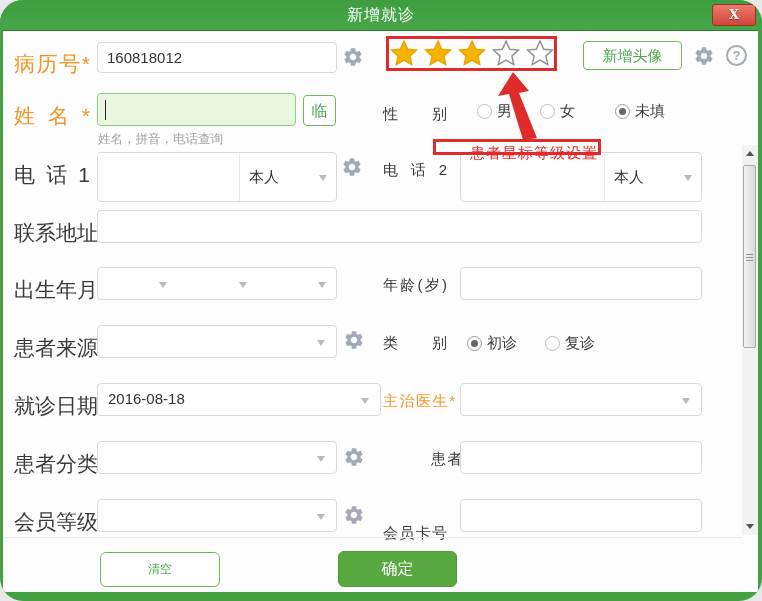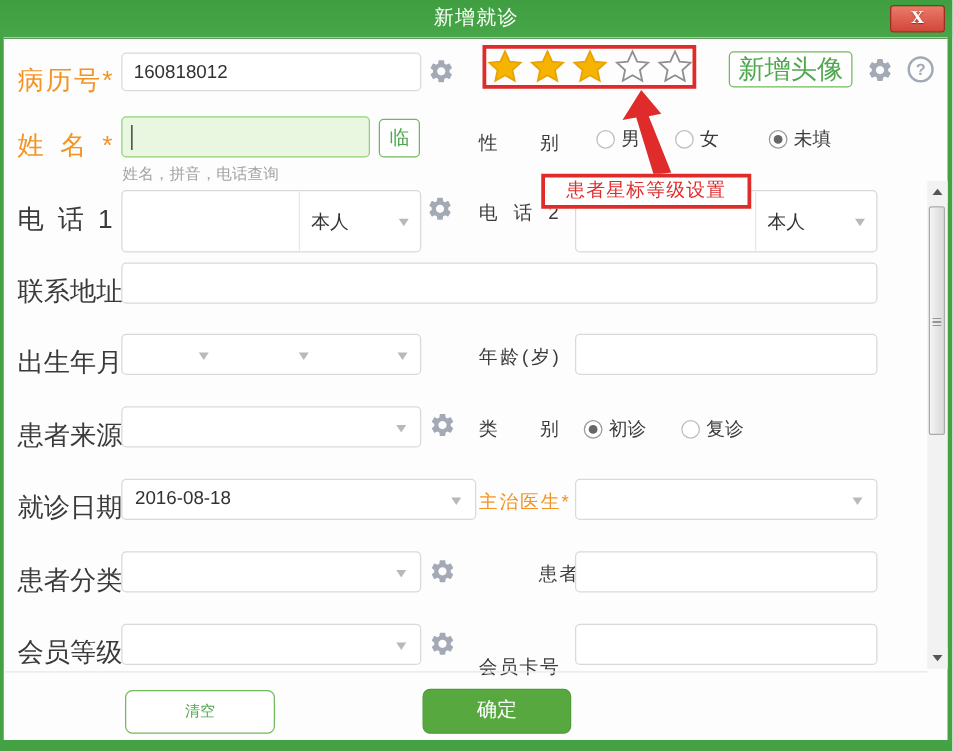--- a/index.html
+++ b/index.html
@@ -1,16 +1,16 @@
 <!DOCTYPE html>
 <html><head>
 <meta charset="utf-8">
 <style>
   html,body{margin:0;padding:0;background:#e8e8e8;font-family:"Liberation Sans","DejaVu Sans",sans-serif;}
-  .window{position:relative;width:762px;height:601px;background:#44a244;overflow:hidden;margin:0 auto;}
+  .window{position:relative;width:762px;height:601px;background:#44a244;overflow:hidden;margin:0 auto;border-radius:23px;}
   .titlebar{position:absolute;left:0;top:0;width:762px;height:30px;
     background:linear-gradient(#3f9e3f,#47a647);}
   .title{position:absolute;left:0;top:0;width:100%;height:30px;line-height:30px;text-align:center;
     color:#fff;font-size:16px;letter-spacing:1px;}
   .close-btn{position:absolute;left:712px;top:4px;width:44px;height:22px;border-radius:3px;
     background:linear-gradient(#ec7a6a,#d1473a);border:1px solid #9e2d22;box-sizing:border-box;
     color:#fff;font-weight:bold;font-size:13px;text-align:center;line-height:20px;cursor:pointer;
     font-family:"DejaVu Serif","Liberation Serif",serif;text-shadow:0 1px 1px rgba(0,0,0,.45);}
   .body-panel{position:absolute;left:3px;top:30px;width:755px;height:562px;background:#fdfdfd;
     box-shadow:0 1px 0 #2d7a2d inset;}
@@ -63,22 +63,22 @@
   .rgroup{position:absolute;font-size:0;white-space:nowrap;}
   .rgroup .ritem{display:inline-block;margin-right:28px;font-size:15px;}
   
   .star-box{position:absolute;left:386px;top:36px;width:171px;height:35px;border:3px solid #e02b2b;
     box-sizing:border-box;display:flex;align-items:center;justify-content:center;gap:4px;}
   .star{width:30px;height:29px;cursor:pointer;}
   .star svg{width:30px;height:29px;display:block;}
   .star svg path{fill:#fefefe;stroke:#8f8f8f;stroke-width:1.2;}
   .star.filled svg path{fill:#f6b400;stroke:#e8a300;}
   
-  .ann-box{position:absolute;left:433px;top:139px;width:168px;height:28px;border:3px solid #e02b2b;
-    box-sizing:border-box;background:#fff;color:#e02b2b;font-size:15px;text-align:center;
+  .ann-box{position:absolute;left:433px;top:139px;width:168px;height:16px;border:3px solid #e02b2b;
+    box-sizing:border-box;background:#fff;color:#e02b2b;font-size:15px;text-align:right;
     line-height:22px;letter-spacing:1px;z-index:6;}
   .ann-arrow{position:absolute;left:492px;top:68px;z-index:6;pointer-events:none;}
   
   .divider{position:absolute;left:4px;top:537px;width:738px;height:1px;background:#e7e7e7;}
   .clear-btn{left:100px;top:552px;width:120px;height:35px;border-radius:6px;font-size:12px;line-height:33px;}
   .ok-btn{position:absolute;left:338px;top:551px;width:119px;height:36px;border-radius:6px;
     background:#57a93f;border:1px solid #4f9c38;box-sizing:border-box;color:#fff;font-size:16px;
     text-align:center;line-height:34px;cursor:pointer;}
   
   .scrollbar{position:absolute;left:742px;top:145px;width:16px;height:390px;background:#f2f2f2;}
@@ -135,21 +135,21 @@
           <path d="M12 1.8l3.1 6.7 7.2.7-5.4 4.9 1.5 7.1L12 17.5l-6.4 3.7 1.5-7.1L1.7 9.2l7.2-.7z"></path>
         </svg>
       </span>
     <span class="star">
         <svg viewBox="0 0 24 24">
           <path d="M12 1.8l3.1 6.7 7.2.7-5.4 4.9 1.5 7.1L12 17.5l-6.4 3.7 1.5-7.1L1.7 9.2l7.2-.7z"></path>
         </svg>
       </span>
   </div>
 
-  <div class="gbtn" style="left:583px;top:41px;width:99px;height:29px;font-size:21px;line-height:27px;">新增头像</div>
+  <div class="gbtn" style="left:583px;top:41px;width:99px;height:29px;font-size:15px;line-height:27px;">新增头像</div>
   <div class="gear" style="left:693px;top:45px;">
     <svg viewBox="0 0 24 24">
         <path fill="#a3a9b5" d="M19.14 12.94c.04-.3.06-.61.06-.94 0-.32-.02-.64-.07-.94l2.03-1.58c.18-.14.23-.41.12-.61l-1.92-3.32c-.12-.22-.37-.29-.59-.22l-2.39.96c-.5-.38-1.03-.7-1.62-.94l-.36-2.54c-.04-.24-.24-.41-.48-.41h-3.84c-.24 0-.43.17-.47.41l-.36 2.54c-.59.24-1.13.57-1.62.94l-2.39-.96c-.22-.08-.47 0-.59.22L2.74 8.87c-.12.21-.08.47.12.61l2.03 1.58c-.05.3-.09.63-.09.94s.02.64.07.94l-2.03 1.58c-.18.14-.23.41-.12.61l1.92 3.32c.12.22.37.29.59.22l2.39-.96c.5.38 1.03.7 1.62.94l.36 2.54c.05.24.24.41.48.41h3.84c.24 0 .44-.17.47-.41l.36-2.54c.59-.24 1.13-.56 1.62-.94l2.39.96c.22.08.47 0 .59-.22l1.92-3.32c.12-.22.07-.47-.12-.61l-2.01-1.58zM12 15.6c-1.98 0-3.6-1.62-3.6-3.6s1.62-3.6 3.6-3.6 3.6 1.62 3.6 3.6-1.62 3.6-3.6 3.6z"></path>
       </svg>
   </div>
   <div class="help" style="left:726px;top:45px;">?</div>
 
   <div class="flabel req" style="left:14px;top:102px;">姓名*</div>
   <div class="tinput name-input" style="left:97px;top:93px;width:199px;">
     <span class="caret"></span>

